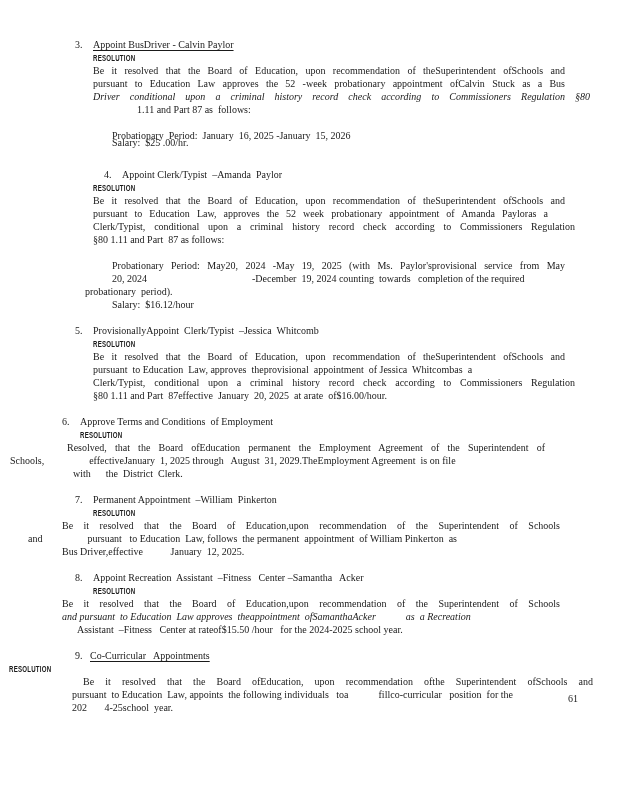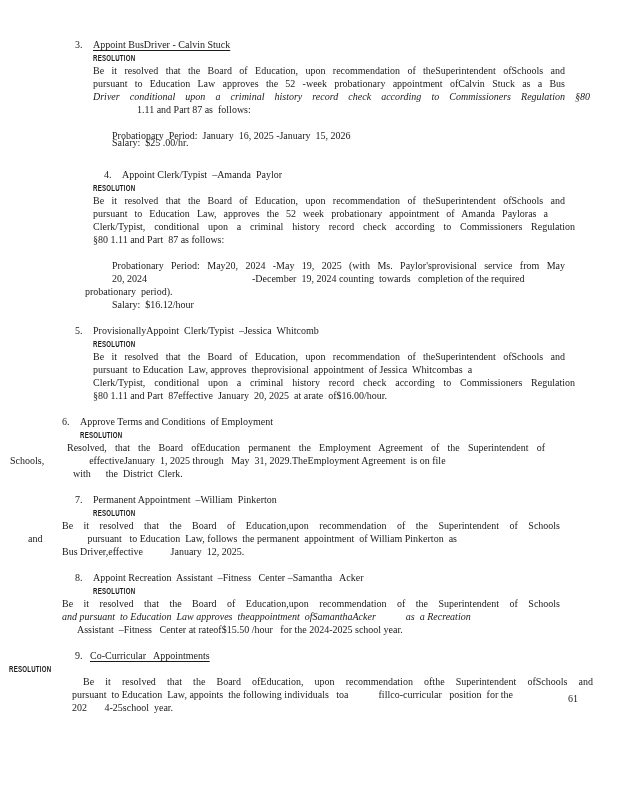--- a/index.html
+++ b/index.html
@@ -38,21 +38,21 @@
     position:absolute;
     font-size:10px;
     line-height:13px;
   }
 </style>
 </head>
 <body>
 
 <div class="page">
   <div id="content">
-      <div class="line" style="top: 38px; left: 75px;"><span class="num" style="width: 18px;">3.</span><span class="title u">Appoint BusDriver - Calvin Stuck</span></div>
+      <div class="line" style="top: 38px; left: 75px;"><span class="num" style="width: 18px;">3.</span><span class="title u">Appoint BusDriver - Calvin Paylor</span></div>
       <div class="line" style="top: 51px; left: 93px;"><span class="res">RESOLUTION</span></div>
       <div class="line justify" style="top: 64px; left: 93px; width: 472px;">Be it resolved that the Board of Education, upon recommendation of theSuperintendent ofSchools and</div>
       <div class="line justify" style="top: 77px; left: 93px; width: 472px;">pursuant to Education Law approves the 52 -week probationary appointment ofCalvin Stuck as a Bus</div>
       <div class="line justify" style="top: 90px; left: 93px; width: 497px; font-style: italic;">Driver conditional upon a criminal history record check according to Commissioners Regulation §80</div>
       <div class="line" style="top: 103px; left: 93px; margin-left: 44px;">1.11 and Part 87 as  follows:</div>
       <div class="line" style="top: 129px; left: 112px;">Probationary  Period:  January  16, 2025 -January  15, 2026</div>
       <div class="line" style="top: 136px; left: 112px;">Salary:  $25 .00/hr.</div>
       <div class="line" style="top: 168px; left: 69px; margin-left: 35px;"><span class="num" style="width: 18px;">4.</span><span class="title">Appoint Clerk/Typist  –Amanda  Paylor</span></div>
       <div class="line" style="top: 181px; left: 93px;"><span class="res">RESOLUTION</span></div>
       <div class="line justify" style="top: 194px; left: 93px; width: 472px;">Be it resolved that the Board of Education, upon recommendation of theSuperintendent ofSchools and</div>
@@ -65,21 +65,21 @@
       <div class="line" style="top: 298px; left: 112px;">Salary:  $16.12/hour</div>
       <div class="line" style="top: 324px; left: 75px;"><span class="num" style="width: 18px;">5.</span><span class="title">ProvisionallyAppoint  Clerk/Typist  –Jessica  Whitcomb</span></div>
       <div class="line" style="top: 337px; left: 93px;"><span class="res">RESOLUTION</span></div>
       <div class="line justify" style="top: 350px; left: 93px; width: 472px;">Be it resolved that the Board of Education, upon recommendation of theSuperintendent ofSchools and</div>
       <div class="line" style="top: 363px; left: 93px;">pursuant  to Education  Law, approves  theprovisional  appointment  of Jessica  Whitcombas  a</div>
       <div class="line justify" style="top: 376px; left: 93px; width: 482px;">Clerk/Typist, conditional upon a criminal history record check according to Commissioners Regulation</div>
       <div class="line" style="top: 389px; left: 93px;">§80 1.11 and Part  87effective  January  20, 2025  at arate  of$16.00/hour.</div>
       <div class="line" style="top: 415px; left: 62px;"><span class="num" style="width: 18px;">6.</span><span class="title">Approve Terms and Conditions  of Employment</span></div>
       <div class="line" style="top: 428px; left: 80px;"><span class="res">RESOLUTION</span></div>
       <div class="line justify" style="top: 441px; left: 67px; width: 478px;">Resolved, that the Board ofEducation permanent the Employment Agreement of the Superintendent of</div>
-      <div class="line" style="top: 454px; left: 10px;">Schools,                  effectiveJanuary  1, 2025 through   May  31, 2029.TheEmployment Agreement  is on file</div>
+      <div class="line" style="top: 454px; left: 10px;">Schools,                  effectiveJanuary  1, 2025 through   August  31, 2029.TheEmployment Agreement  is on file</div>
       <div class="line" style="top: 467px; left: 73px;">with      the  District  Clerk.</div>
       <div class="line" style="top: 493px; left: 75px;"><span class="num" style="width: 18px;">7.</span><span class="title">Permanent Appointment  –William  Pinkerton</span></div>
       <div class="line" style="top: 506px; left: 93px;"><span class="res">RESOLUTION</span></div>
       <div class="line justify" style="top: 519px; left: 62px; width: 498px;">Be it resolved that the Board of Education,upon recommendation of the Superintendent of Schools</div>
       <div class="line" style="top: 532px; left: 28px;">and                  pursuant   to Education  Law, follows  the permanent  appointment  of William Pinkerton  as</div>
       <div class="line" style="top: 545px; left: 62px;">Bus Driver,effective           January  12, 2025.</div>
       <div class="line" style="top: 571px; left: 75px;"><span class="num" style="width: 18px;">8.</span><span class="title">Appoint Recreation  Assistant  –Fitness   Center –Samantha   Acker</span></div>
       <div class="line" style="top: 584px; left: 93px;"><span class="res">RESOLUTION</span></div>
       <div class="line justify" style="top: 597px; left: 62px; width: 498px;">Be it resolved that the Board of Education,upon recommendation of the Superintendent of Schools</div>
       <div class="line" style="top: 610px; left: 62px; font-style: italic;">and pursuant  to Education  Law approves  theappointment  ofSamanthaAcker            as  a Recreation</div>

